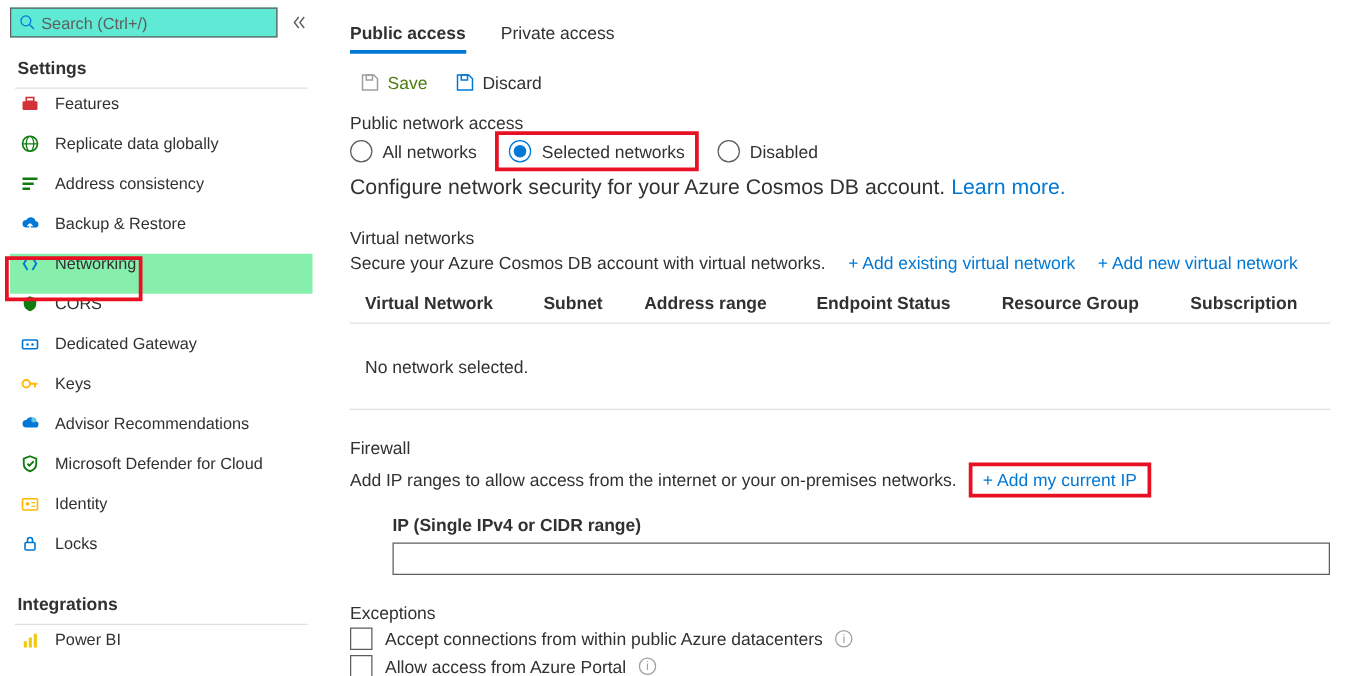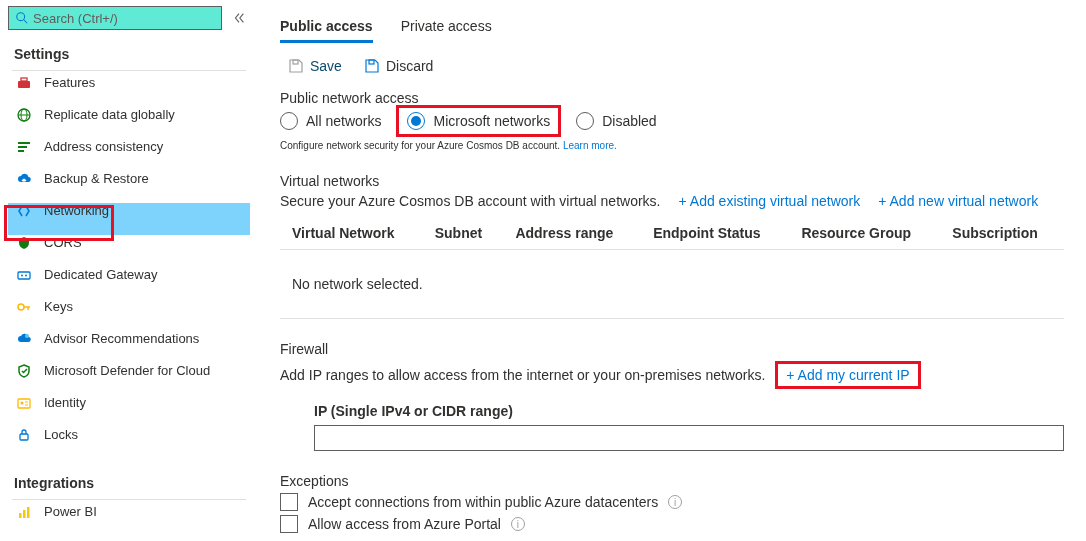--- a/index.html
+++ b/index.html
@@ -51,21 +51,21 @@
   }
   .nav-item {
     display:flex; align-items:flex-start;
     height: 32px;
     padding: 0 8px;
     cursor:pointer;
     font-size:13px;
     color:#323130;
     position:relative;
   }
-  .nav-item.selected { background:#7dd3fc; }
+  .nav-item.selected { background:#86efac; }
   .nav-item .icon-slot {
     width:16px; height:16px; margin-right:12px;
     display:flex; align-items:center; justify-content:center;
   }
   .highlight-red {
     position:absolute;
     left:4px; top:205px;
     width:110px; height:36px;
     border:3px solid #e81123;
     pointer-events:none;
@@ -98,40 +98,40 @@
   .toolbar {
     display:flex; align-items:center; gap:6px;
     margin: 6px 0 14px 0;
   }
   .tool-btn {
     display:flex; align-items:center; gap:6px;
     padding: 2px 8px;
     font-size:14px;
     color:#323130; cursor:pointer;
   }
-  .tool-btn.disabled { color:#0c4a6e; cursor:default; }
+  .tool-btn.disabled { color:#4d7c0f; cursor:default; }
   .tool-btn svg { width:16px; height:16px; }
   .group-label { font-size:14px; color:#323130; margin-bottom:6px; }
   .radio-row { display:flex; align-items:center; gap:18px; margin-bottom:10px; }
   .radio-opt { display:flex; align-items:center; gap:8px; cursor:pointer; font-size:14px; }
   .radio-circle {
     width:18px; height:18px; border-radius:50%;
     border:1px solid #605e5c; display:flex; align-items:center; justify-content:center;
     background:#fff;
   }
   .radio-circle.checked { border-color:#0078d4; }
   .radio-circle.checked::after {
     content:""; width:10px; height:10px; border-radius:50%; background:#0078d4;
   }
   .selected-highlight {
     border:3px solid #e81123;
     padding:4px 8px;
     margin: -7px -3px;
   }
-  .desc-line { font-size:10px; color:#323130; margin-bottom:22px; }
+  .desc-line { font-size:17px; color:#323130; margin-bottom:22px; }
   .link { color:#0078d4; cursor:pointer; }
   .section-title { font-size:14px; color:#323130; margin-bottom:4px; }
   .vnet-row { display:flex; align-items:center; gap:18px; margin-bottom:8px; }
   .vnet-row .subtext{ font-size:14px;}
   table.vnet-table {
     width:100%; border-collapse:collapse; font-size:14px;
     margin-bottom:22px;
   }
   table.vnet-table th {
     text-align:left; font-weight:600; padding:8px 12px;
@@ -343,21 +343,21 @@
     </div>
 
     <div class="group-label">Public network access</div>
     <div class="radio-row" id="radio-row">
         <div class="radio-opt">
           <div class="radio-circle"></div>
           <span>All networks</span>
         </div>
         <div class="radio-opt selected-highlight">
           <div class="radio-circle checked"></div>
-          <span>Microsoft networks</span>
+          <span>Selected networks</span>
         </div>
         <div class="radio-opt">
           <div class="radio-circle"></div>
           <span>Disabled</span>
         </div>
       </div>
     <div class="desc-line">
       <span>Configure network security for your Azure Cosmos DB account. </span><span class="link">Learn more.</span>
     </div>
 

